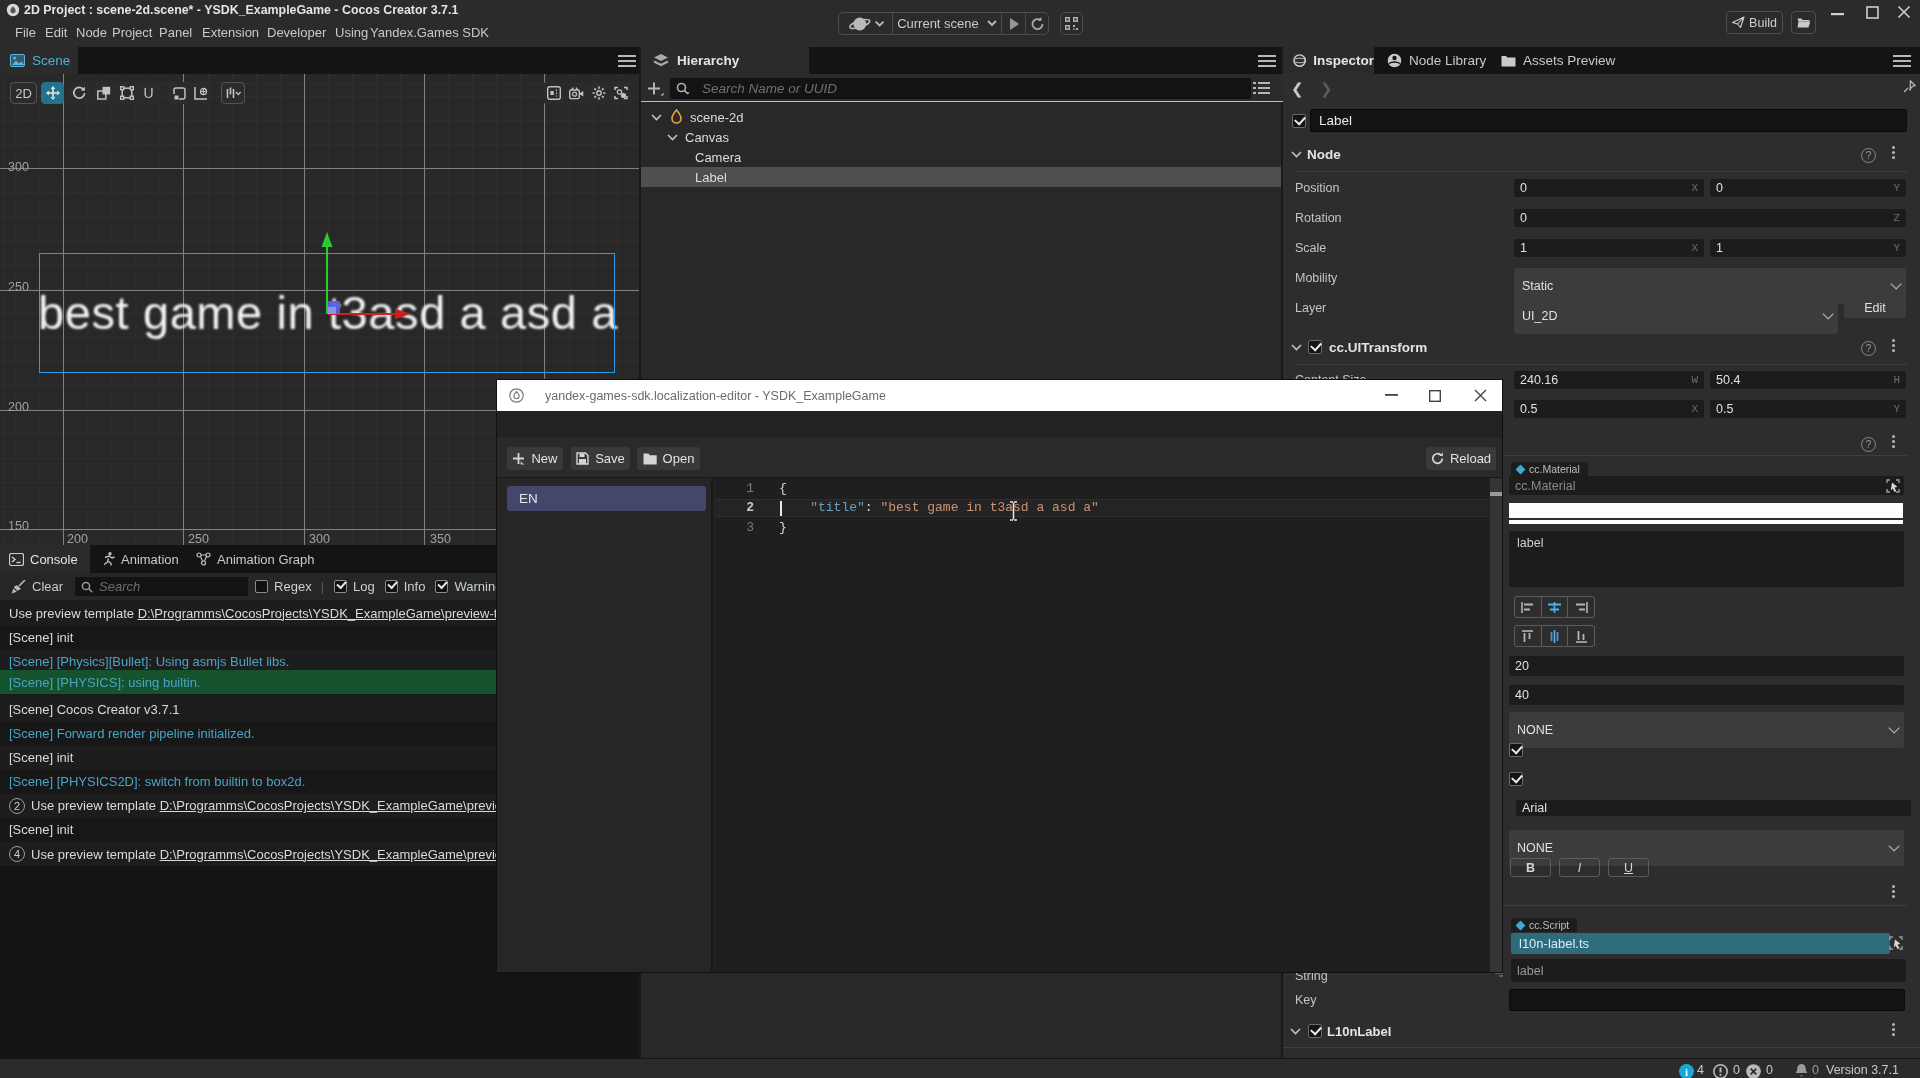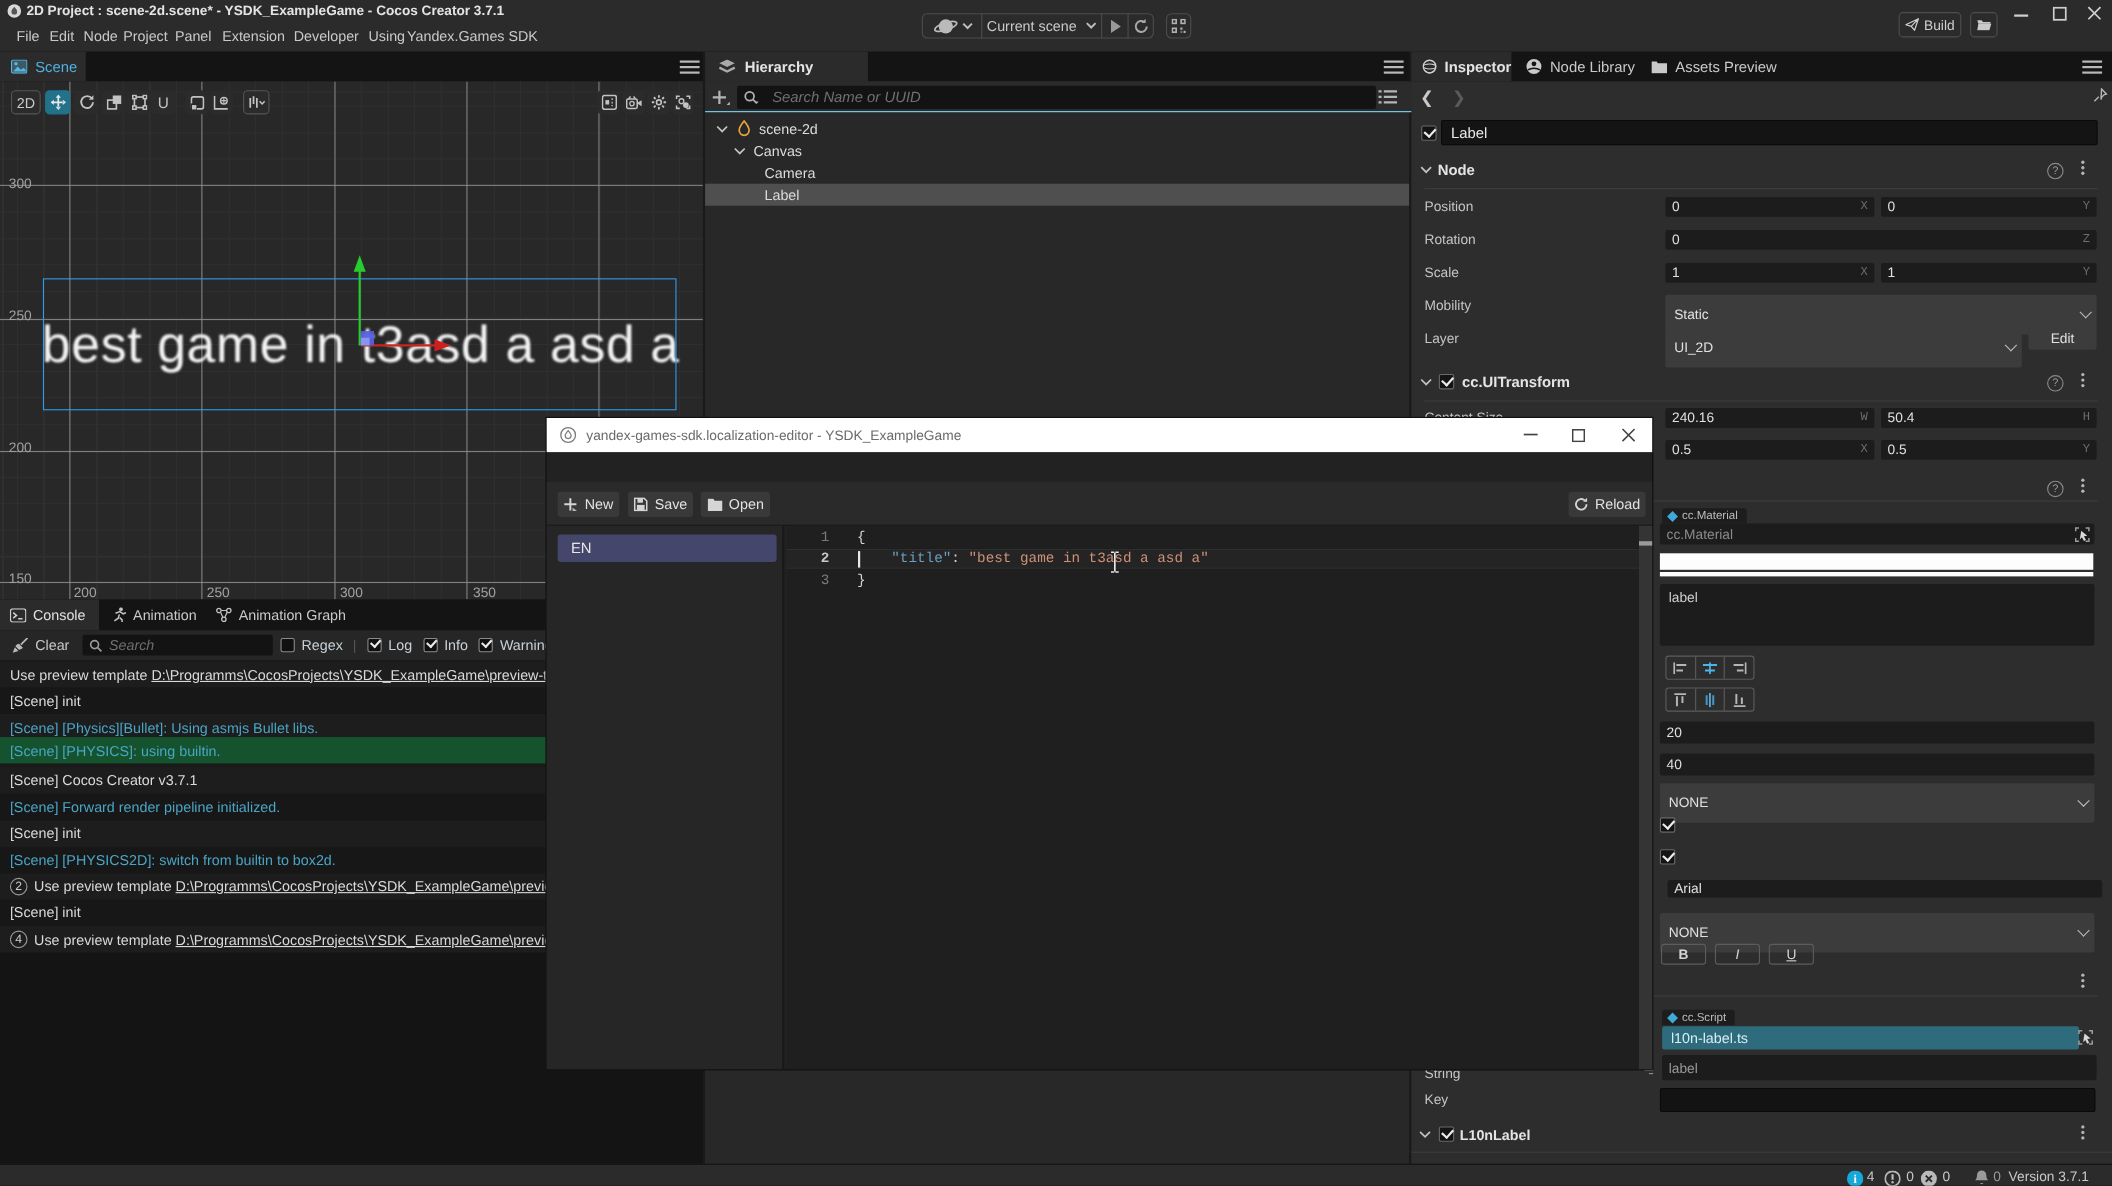--- a/index.html
+++ b/index.html
@@ -359,21 +359,21 @@
    <span style="margin-left:7px">Canvas</span>
  </div>
  <div class="hrow" style="top:100px">
       <span style="margin-left:54px">Camera</span>
     </div>
  <div class="hrow" style="top:120px;background:#4f4f4f">
       <span style="margin-left:54px">Label</span>
     </div>
 </div>
 <div id="hier-tabbar" class="tabbar">
- <div class="tab-active" style="left:0;width:148px;padding-left:12px;gap:8px">
+ <div class="tab-active" style="left:0;width:168px;padding-left:12px;gap:8px">
   <svg width="16" height="14" viewBox="0 0 16 14">
         <path d="M8 0l7 3.5L8 7 1 3.5z" fill="#a9a9a9"></path>
         <path d="M1 7.5L8 11l7-3.5" fill="none" stroke="#a9a9a9" stroke-width="2.2"></path>
       </svg>
   <span style="font-size:13.5px;color:#e4e4e4;font-weight:bold">Hierarchy</span>
  </div>
  <div class="hamb" style="left:617px;top:8px"></div>
 </div>
 <div id="hier-search">
  <svg class="abs" style="left:6px;top:7px" width="17" height="15" viewBox="0 0 17 15">
@@ -576,21 +576,21 @@
     </svg>
  <span class="abs" style="left:1812px;top:4px;color:#9a9a9a">0</span>
  <span class="abs" style="left:1826px;top:4px">Version 3.7.1</span>
 </div>
 <div id="fwin">
  <div id="fwin-title">
   <svg style="margin-left:12px" width="15" height="15" viewBox="0 0 15 15">
         <circle cx="7.5" cy="7.5" r="6.7" fill="none" stroke="#7a7a7a" stroke-width="1.2"></circle>
         <path d="M7.5 3.4c1.7 2 2.7 3.2 2.7 4.6a2.7 2.7 0 0 1-5.4 0c0-1.4 1-2.6 2.7-4.6z" fill="none" stroke="#7a7a7a" stroke-width="1.1"></path>
       </svg>
-  <span style="margin-left:9px">yandex-games-sdk.localization-editor - YSDK_ExampleGame</span>
+  <span style="margin-left:21px">yandex-games-sdk.localization-editor - YSDK_ExampleGame</span>
   <svg style="margin-left:auto" width="13" height="3" viewBox="0 0 13 3">
         <rect width="13" height="1.8" fill="#444"></rect>
       </svg>
   <svg style="margin-left:31px" width="12" height="12" viewBox="0 0 12 12">
         <rect x="0.7" y="0.7" width="10.6" height="10.6" fill="none" stroke="#444" stroke-width="1.4"></rect>
       </svg>
   <svg style="margin-left:33px;margin-right:15px" width="13" height="13" viewBox="0 0 13 13">
         <path d="M1 1l11 11M12 1L1 12" stroke="#444" stroke-width="1.4"></path>
       </svg>
  </div>

